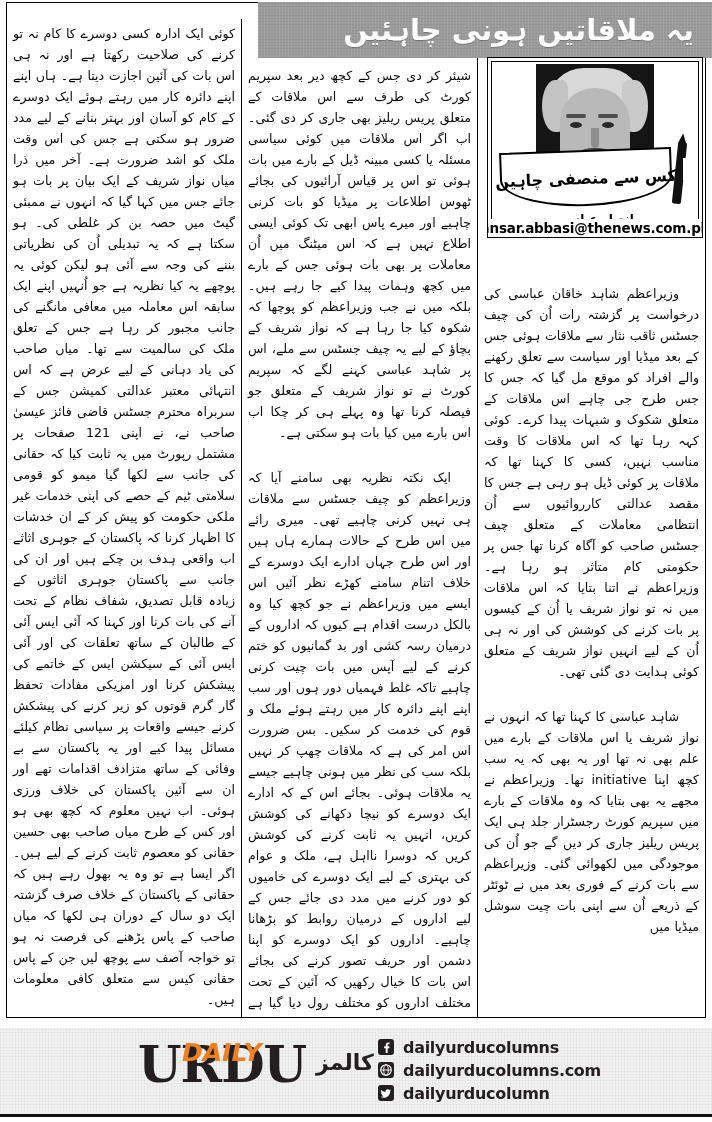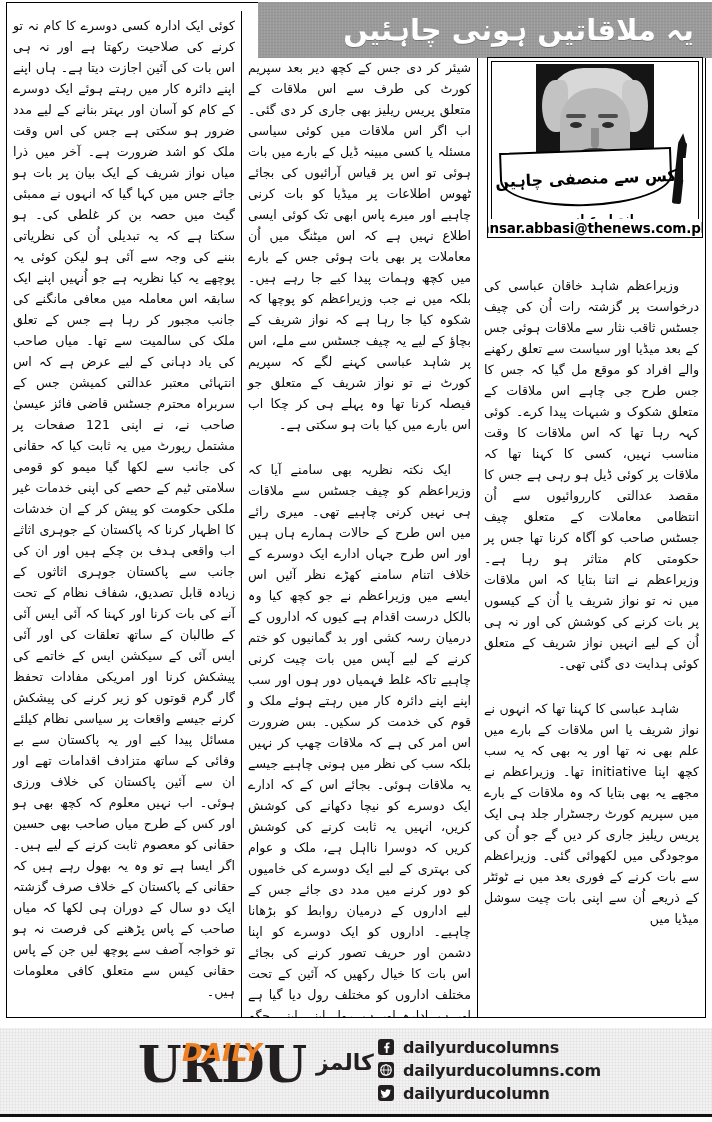--- a/index.html
+++ b/index.html
@@ -129,21 +129,21 @@
     font-size:13.5px;font-weight:700;color:#000;
     direction:ltr;letter-spacing:-.2px;white-space:nowrap;
   }
   
   #article{
     position:absolute;left:6px;top:2px;width:700px;height:1016px;
     border:1px solid #000;
     box-sizing:border-box;
   }
   .col{
-    position:absolute;top:8px;bottom:0;
+    position:absolute;top:16px;bottom:0;
     box-sizing:border-box;
     padding:4px 6px 4px 6px;
     overflow:hidden;
   }
   #col-right{right:0;width:228px;border-left:1px solid #000;padding-top:240px;}
   #col-mid{right:228px;width:236px;border-left:1px solid #000;padding-top:46px;}
   #col-left{right:464px;width:234px;}
   .ptxt{
     direction:rtl;text-align:justify;
     font-family:"DejaVu Sans","Liberation Sans",sans-serif;

